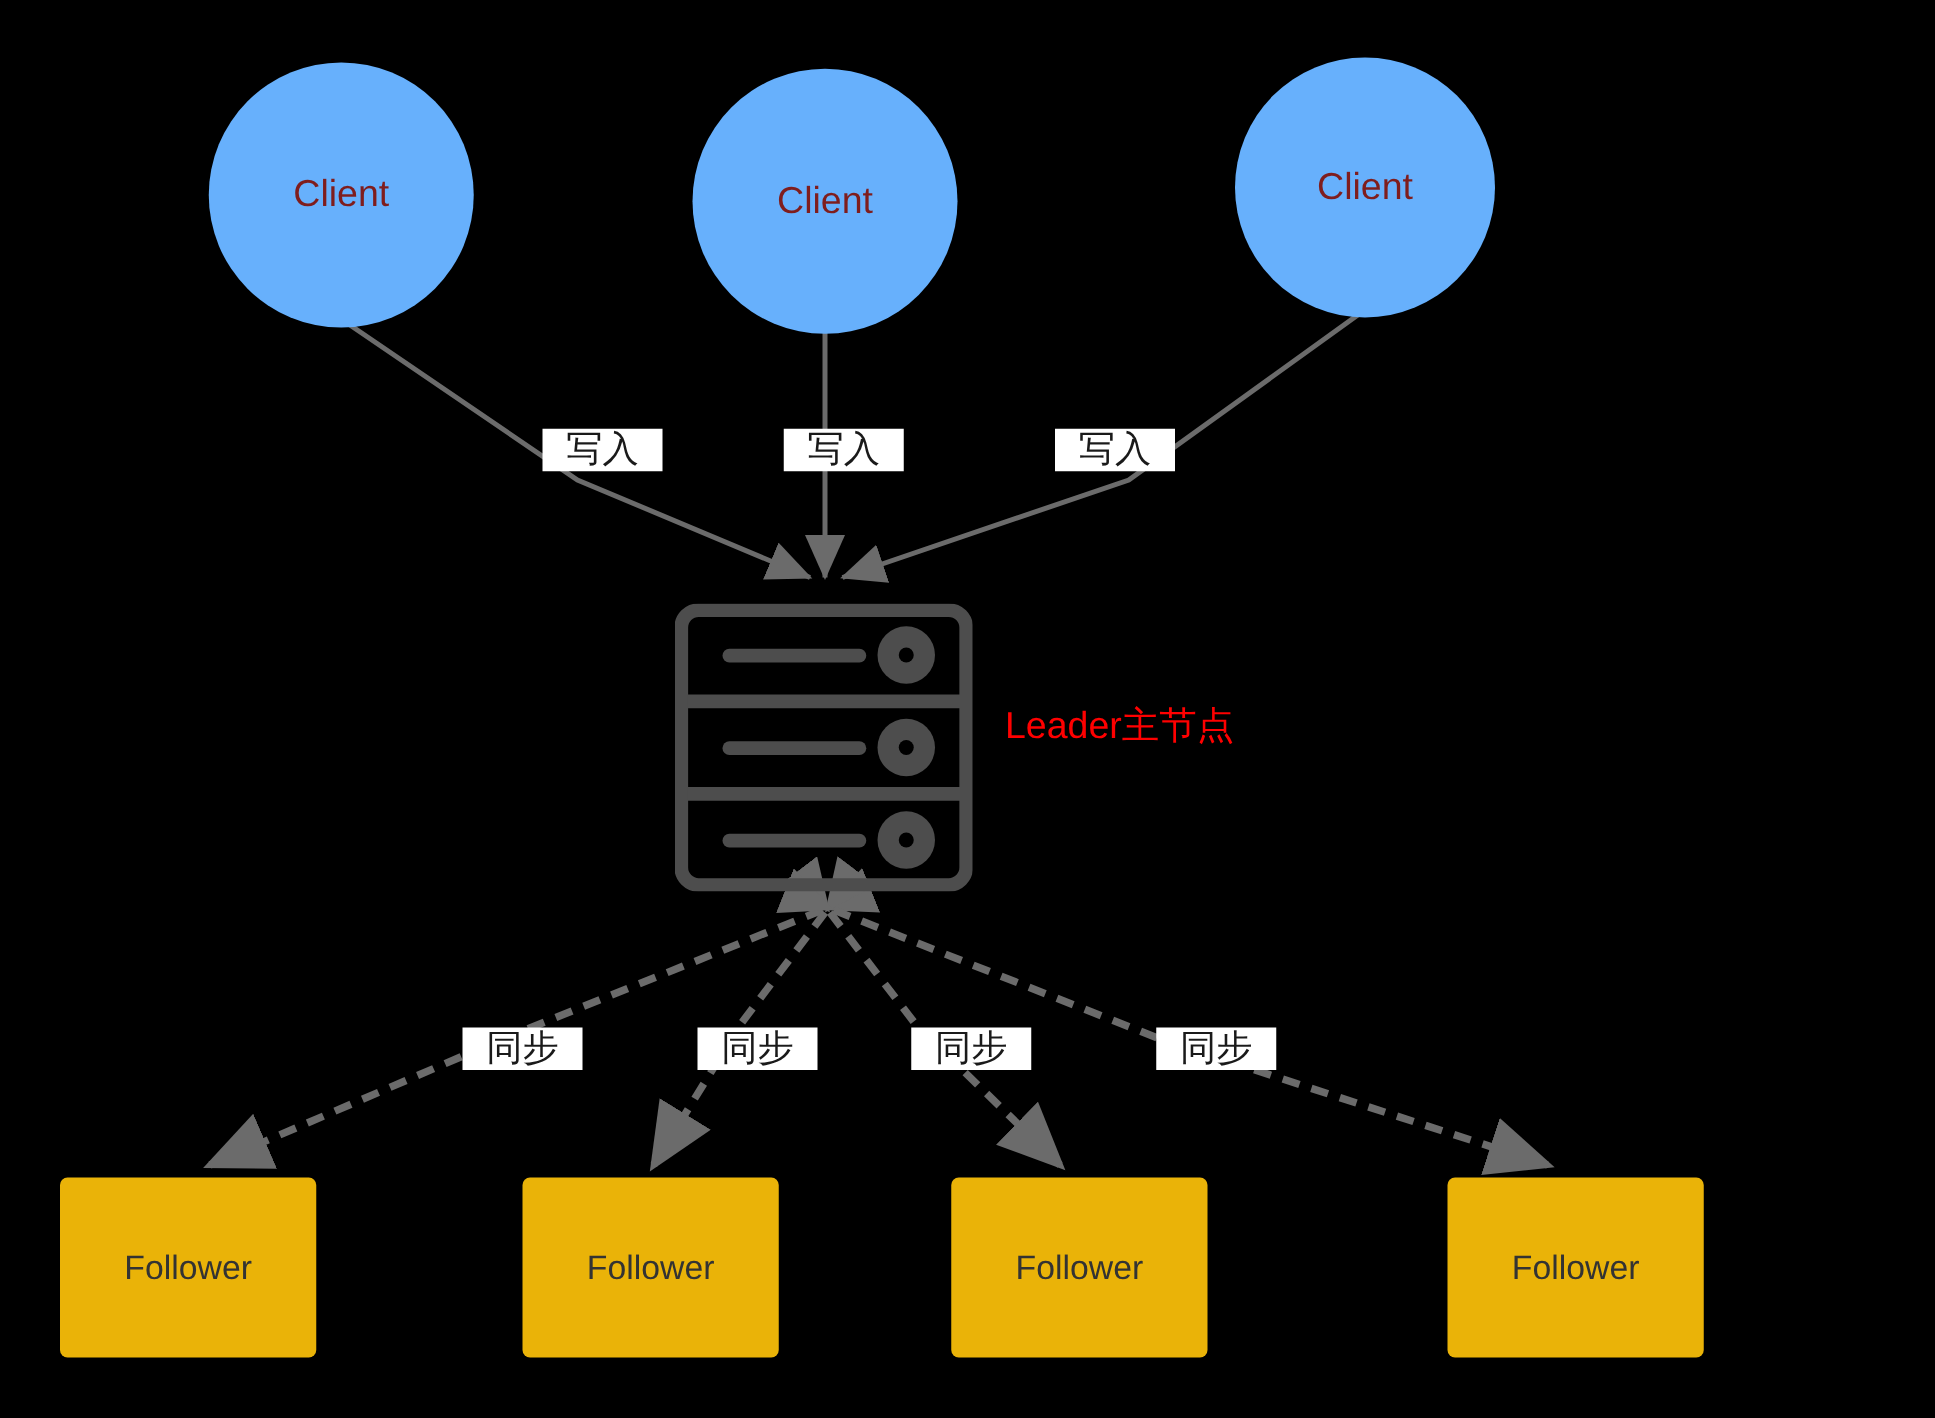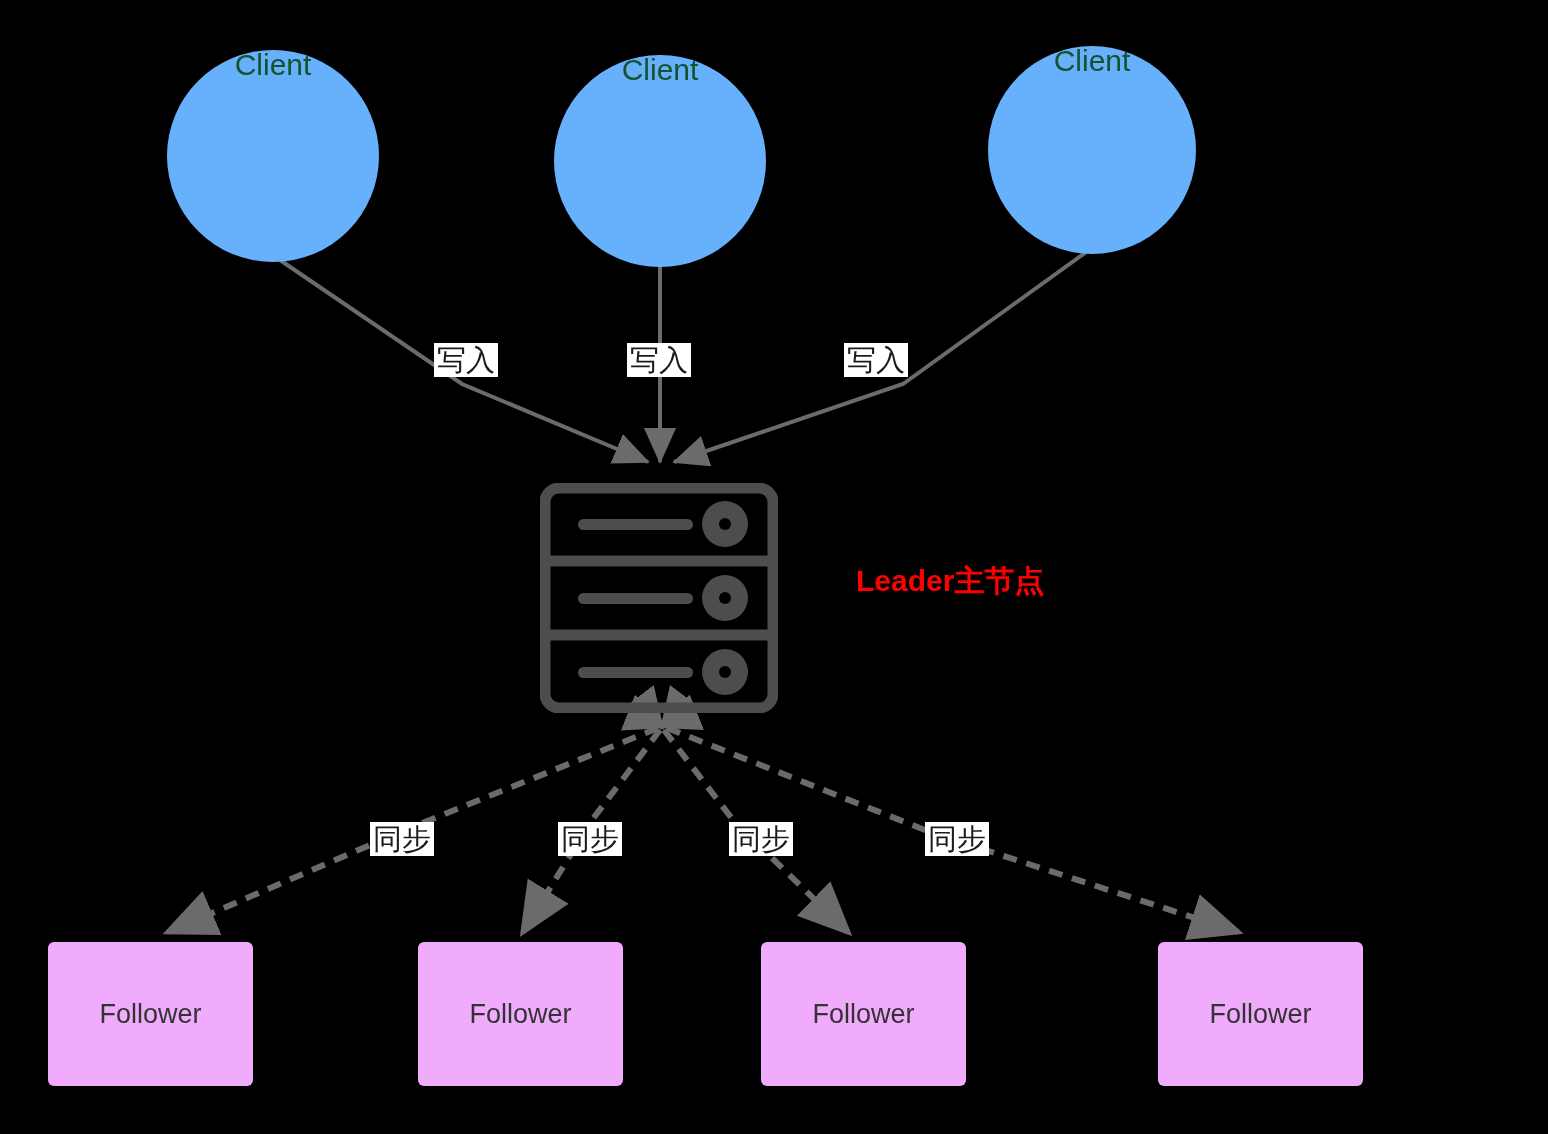--- a/index.html
+++ b/index.html
@@ -19,52 +19,53 @@
     position: absolute;
     left: 0; top: 0;
     width: 1548px;
     height: 1134px;
   }
   .client-node {
     position: absolute;
     border-radius: 50%;
     background: #67B0FC;
     display: flex;
+    align-items: center;
     justify-content: center;
-    color: #14532d;
+    color: #7f1d1d;
     font-size: 30px;
     line-height: 1;
   }
   .follower-node {
     position: absolute;
-    background: #f0abfc;
+    background: #eab308;
     border-radius: 6px;
     display: flex;
     align-items: center;
     justify-content: center;
     color: #333333;
     font-size: 27px;
     line-height: 1;
     text-align: center;
   }
   .edge-label {
     position: absolute;
     background: #FFFFFF;
     color: #1A1A1A;
     font-size: 29px;
     line-height: 1.05;
-    padding: 2px 3px;
+    padding: 2px 19px;
     white-space: nowrap;
   }
   #leader-note {
     position: absolute;
-    left: 856px;
+    left: 804px;
     top: 560px;
     color: #FF0000;
-    font-weight: bold;
+    font-weight: normal;
     font-size: 30px;
     line-height: 1.38;
     white-space: nowrap;
   }
   #server-icon {
     position: absolute;
     left: 540px;
     top: 483px;
     width: 238px;
     height: 230px;

